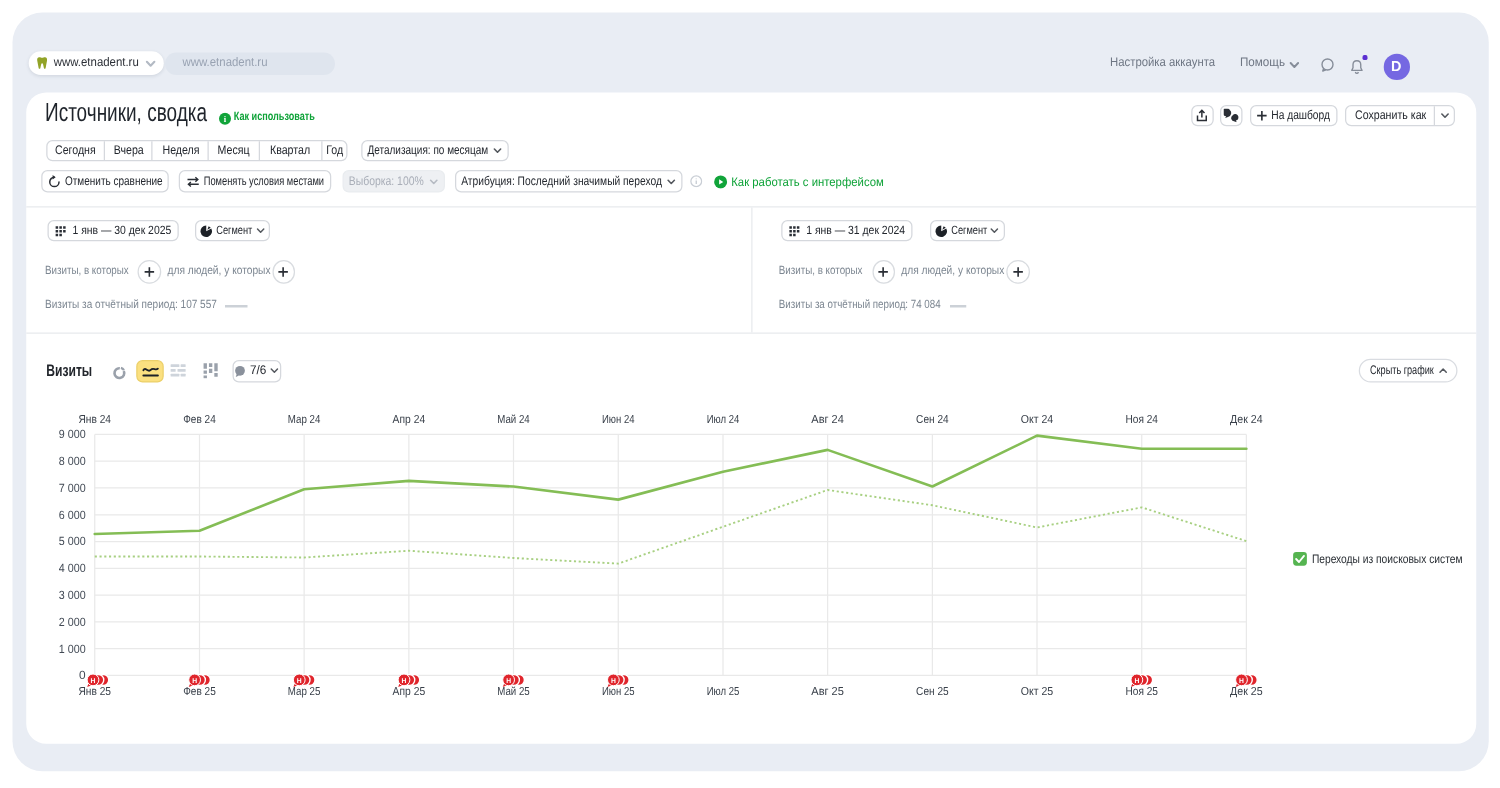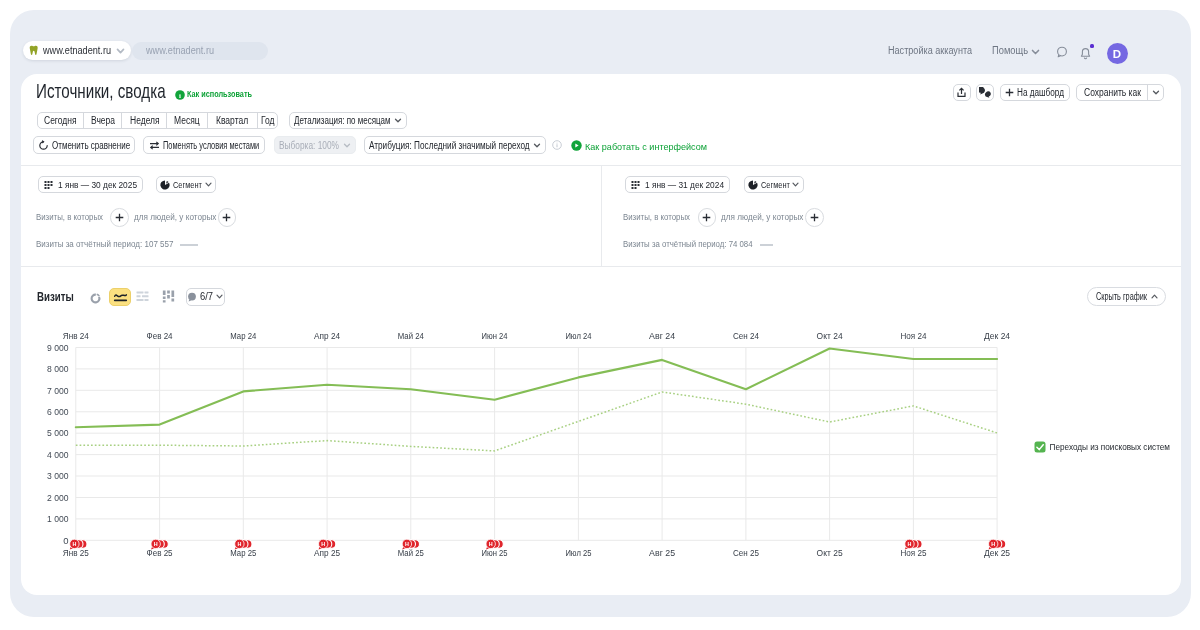--- a/index.html
+++ b/index.html
@@ -266,21 +266,21 @@
         <line x1="2.2" y1="0.5" x2="2.2" y2="12.5" stroke-dasharray="4.5 1.4 2.5 1.4"></line>
         <line x1="6.5" y1="0.5" x2="6.5" y2="9" stroke-dasharray="3 1.4 3.5 1.4"></line>
         <line x1="10.8" y1="0.5" x2="10.8" y2="12.5" stroke-dasharray="6.5 1.4 3 1.4"></line>
       </g>
     </svg></div>
 <div class="btn" style="left:185.7px;top:287.5px;width:39.4px;height:18px;gap:3px;">
     <svg width="10" height="10" viewBox="0 0 10 10" style="flex:none;">
       <circle cx="5" cy="4.6" r="3.9" fill="#8a919c"></circle>
       <path d="M2.3 7.4 L1.6 9.5 L4.2 8.4 Z" fill="#8a919c"></path>
     </svg>
-    <span style="display:inline-block;white-space:pre;width:13.1px;transform:scaleX(0.940);transform-origin:0 50%;">6/7</span>
+    <span style="display:inline-block;white-space:pre;width:13.1px;transform:scaleX(0.940);transform-origin:0 50%;">7/6</span>
     <svg width="7" height="5" viewBox="0 0 7 5" style="flex:none;">
       <polyline points="1,1.2 3.5,3.8 6,1.2" fill="none" stroke="#55595f" stroke-width="1.2" stroke-linecap="round" stroke-linejoin="round"></polyline>
     </svg>
   </div>
 <div class="btn" style="left:1087px;top:287px;width:79px;height:19px;border-radius:9.5px;border-color:#d9dce1;gap:4px;">
     <span style="display:inline-block;white-space:pre;width:51.0px;transform:scaleX(0.730);transform-origin:0 50%;">Скрыть график</span>
     <svg width="7" height="5" viewBox="0 0 7 5" style="flex:none;">
       <polyline points="1,3.8 3.5,1.2 6,3.8" fill="none" stroke="#55595f" stroke-width="1.2" stroke-linecap="round" stroke-linejoin="round"></polyline>
     </svg>
   </div>

